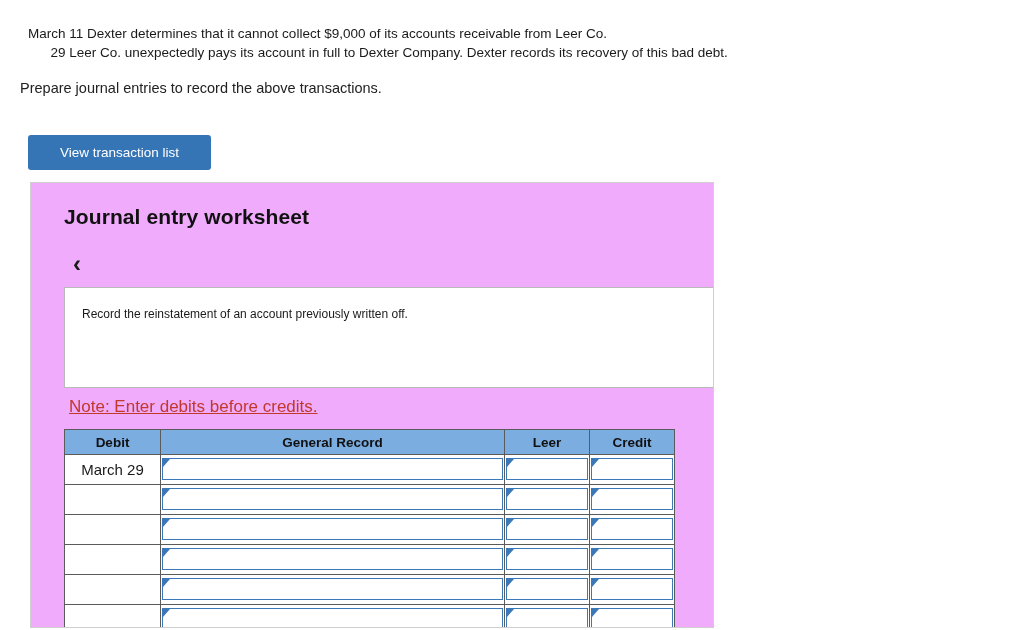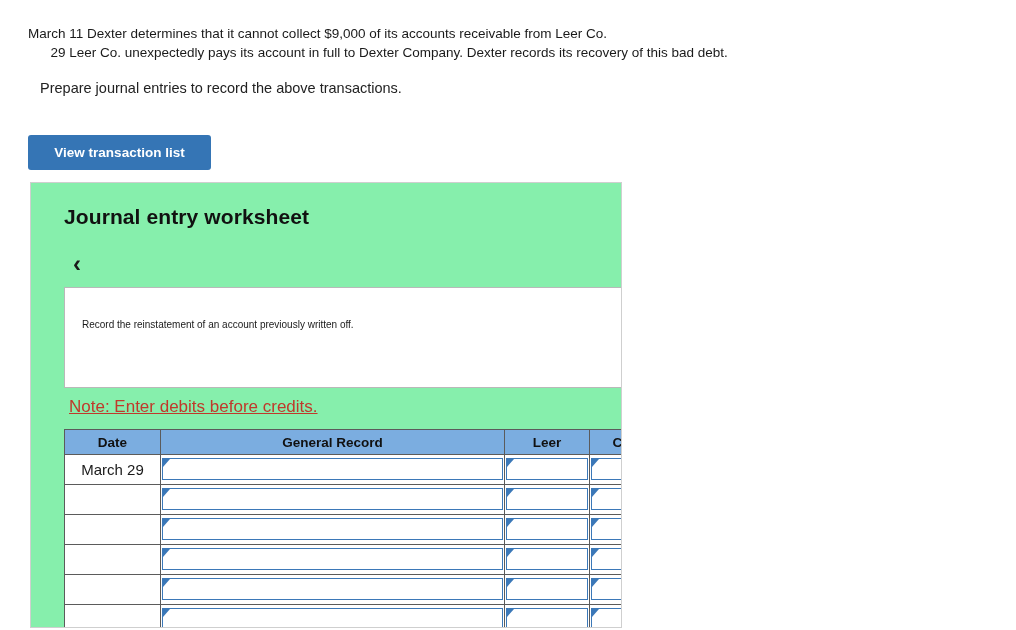--- a/index.html
+++ b/index.html
@@ -42,55 +42,55 @@
     top: 24px;
     font-family: Liberation Sans, sans-serif;
     font-size: 13.5px;
     line-height: 19px;
     color: #1a1a1a;
     white-space: pre;
   }
 
   .instruction {
     position: absolute;
-    left: 40px;
+    left: 20px;
     top: 80px;
     font-family: "Liberation Sans", sans-serif;
     font-size: 14.5px;
     color: #222222;
   }
 
   
   .btn-view {
     position: absolute;
     left: 28px;
     top: 135px;
     width: 183px;
     height: 35px;
     background: #3575b5;
     border: none;
     border-radius: 3px;
     color: #ffffff;
     font-family: "Liberation Sans", sans-serif;
     font-size: 13.5px;
-    font-weight: bold;
+    font-weight: normal;
     cursor: pointer;
     padding: 0;
     text-align: center;
     line-height: 35px;
   }
 
   
   .panel {
     position: absolute;
     left: 30px;
     top: 182px;
-    width: 592px;
+    width: 684px;
     height: 446px;
-    background: #86efac;
+    background: #f0abfc;
     border: 1px solid #cfcfcf;
     box-sizing: border-box;
     overflow: hidden;
   }
 
   .panel-title {
     position: absolute;
     left: 33px;
     top: 22px;
     font-size: 21px;
@@ -159,23 +159,22 @@
     width: 674px;
     height: 101px;
     background: #ffffff;
     border: 1px solid #b9b9b9;
     box-sizing: border-box;
   }
   .desc-text {
     position: absolute;
     left: 17px;
     top: 19px;
-    font-size: 10px;
-    color: #1a1a1a;
-    margin-top: 12px;
+    font-size: 12px;
+    color: #1a1a1a;
   }
 
   .note {
     position: absolute;
     left: 38px;
     top: 214px;
     font-size: 17px;
     color: #c0392b;
     text-decoration: underline;
   }
@@ -270,21 +269,21 @@
 
   <table class="jtable">
     <colgroup>
       <col class="col-date">
       <col class="col-journal">
       <col class="col-debit">
       <col class="col-credit">
     </colgroup>
     <thead>
       <tr>
-        <th>Date</th>
+        <th>Debit</th>
         <th>General Record</th>
         <th>Leer</th>
         <th>Credit</th>
       </tr>
     </thead>
     <tbody>
 
       <tr>
         <td class="date-cell">March 29</td>
         <td class="field-cell">

